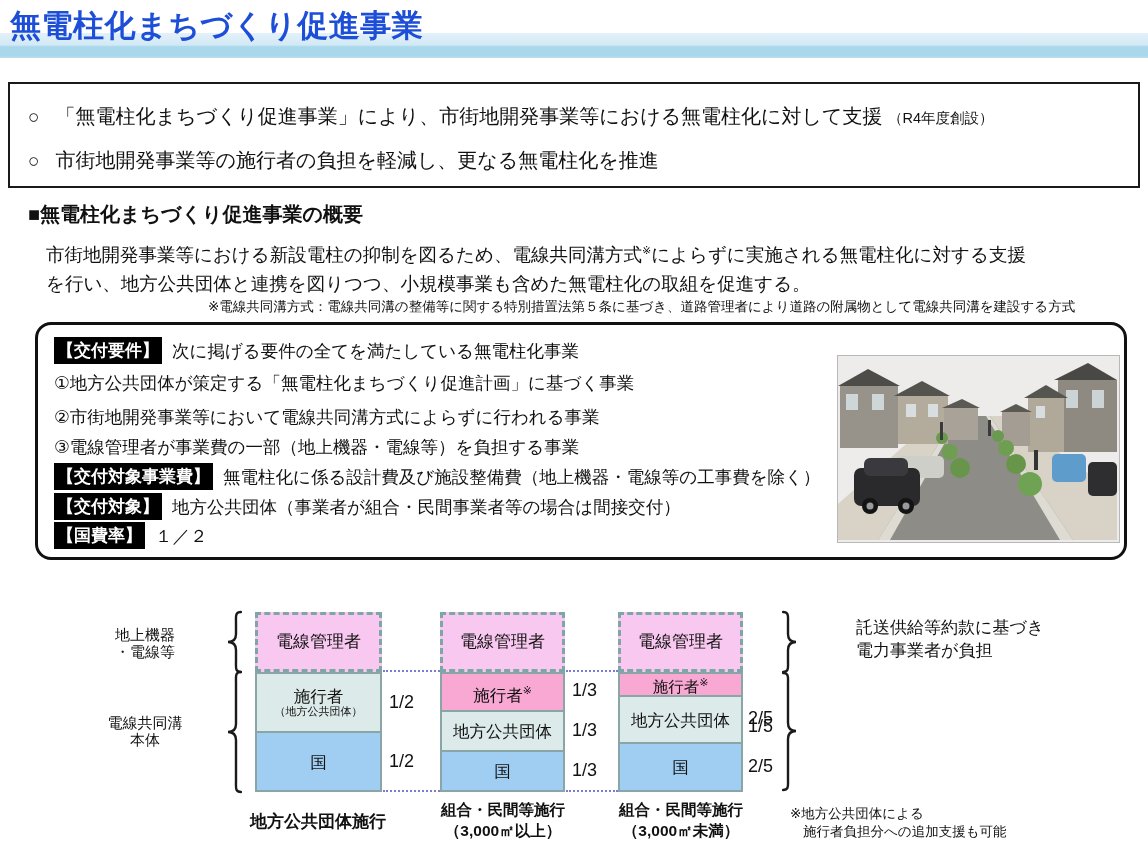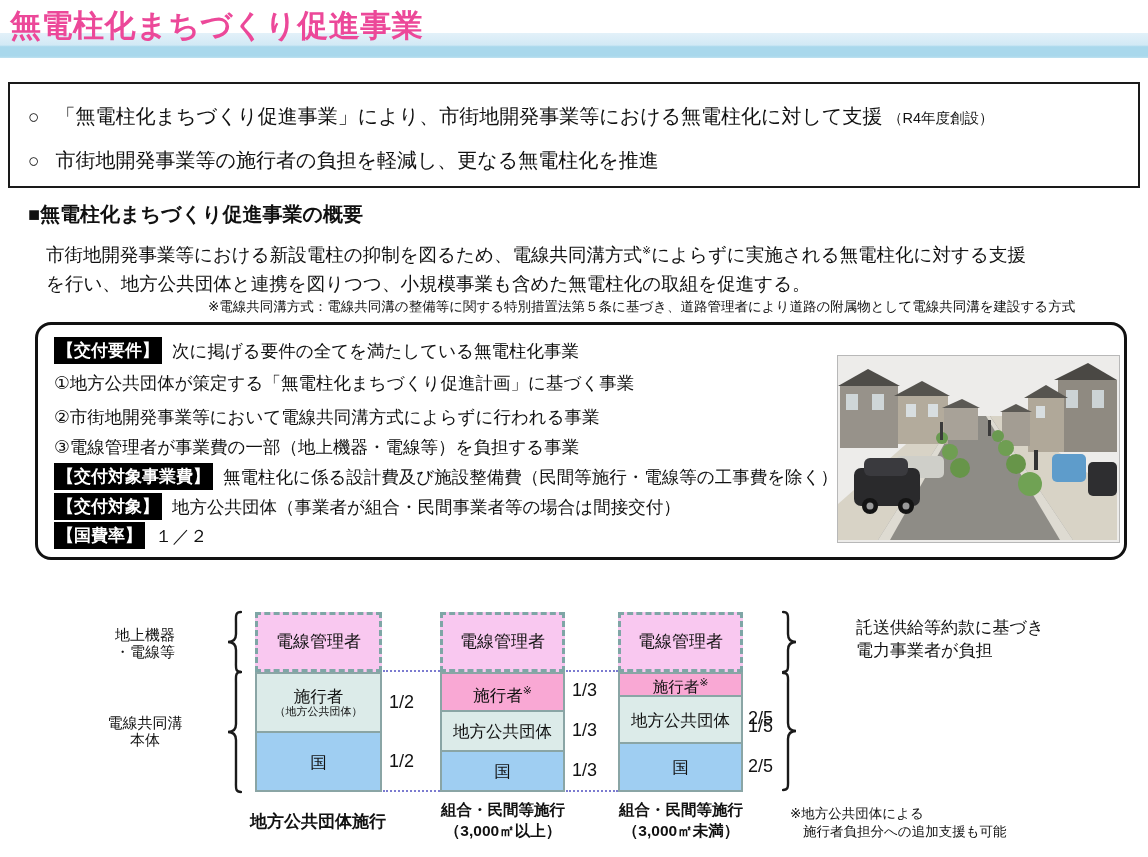--- a/index.html
+++ b/index.html
@@ -3,21 +3,21 @@
 <meta charset="utf-8">
 <style>
   html,body{margin:0;padding:0;background:#fff;}
   #app{position:relative;width:1148px;height:857px;background:#ffffff;overflow:hidden;
        font-family:"Liberation Sans","DejaVu Sans",sans-serif;color:#111;}
 
   
   .title-band{position:absolute;top:33px;left:0;width:1148px;height:25px;
     background:linear-gradient(to bottom,#e3f1f9 0%,#d2e9f5 48%,#a9d8ec 55%,#a9d8ec 92%,#bfe1f0 100%);}
   .page-title{position:absolute;top:5px;left:10px;z-index:2;font-size:31px;font-weight:bold;
-    color:#ec4899;letter-spacing:.5px;text-align:center;}
+    color:#1d4ed8;letter-spacing:.5px;text-align:center;}
 
   
   .summary-box{position:absolute;top:82px;left:8px;width:1128px;height:102px;
     border:2px solid #1a1a1a;background:#fff;}
   .summary-row{position:absolute;left:18px;display:flex;gap:16px;align-items:baseline;
     font-size:20px;white-space:nowrap;}
   .summary-row.r1{top:19px;}
   .summary-row.r2{top:63px;}
   .bullet-circle{font-size:19px;}
   .suffix-small{font-size:14.5px;}
@@ -124,21 +124,21 @@
   <div class="grant-box">
     <div class="grant-row gr1">
       <span class="black-label">【交付要件】</span>
       <span>次に掲げる要件の全てを満たしている無電柱化事業</span>
     </div>
     <div class="grant-row gr3">②市街地開発事業等において電線共同溝方式によらずに行われる事業</div>
     <div class="grant-row gr2">①地方公共団体が策定する「無電柱化まちづくり促進計画」に基づく事業</div>
     <div class="grant-row gr4">③電線管理者が事業費の一部（地上機器・電線等）を負担する事業</div>
     <div class="grant-row gr5">
       <span class="black-label">【交付対象事業費】</span>
-      <span>無電柱化に係る設計費及び施設整備費（民間等施行・電線等の工事費を除く）</span>
+      <span>無電柱化に係る設計費及び施設整備費（地上機器・電線等の工事費を除く）</span>
     </div>
     <div class="grant-row gr6">
       <span class="black-label">【交付対象】</span>
       <span>地方公共団体（事業者が組合・民間事業者等の場合は間接交付）</span>
     </div>
     <div class="grant-row gr7">
       <span class="black-label">【国費率】</span>
       <span>１／２</span>
     </div>
 

